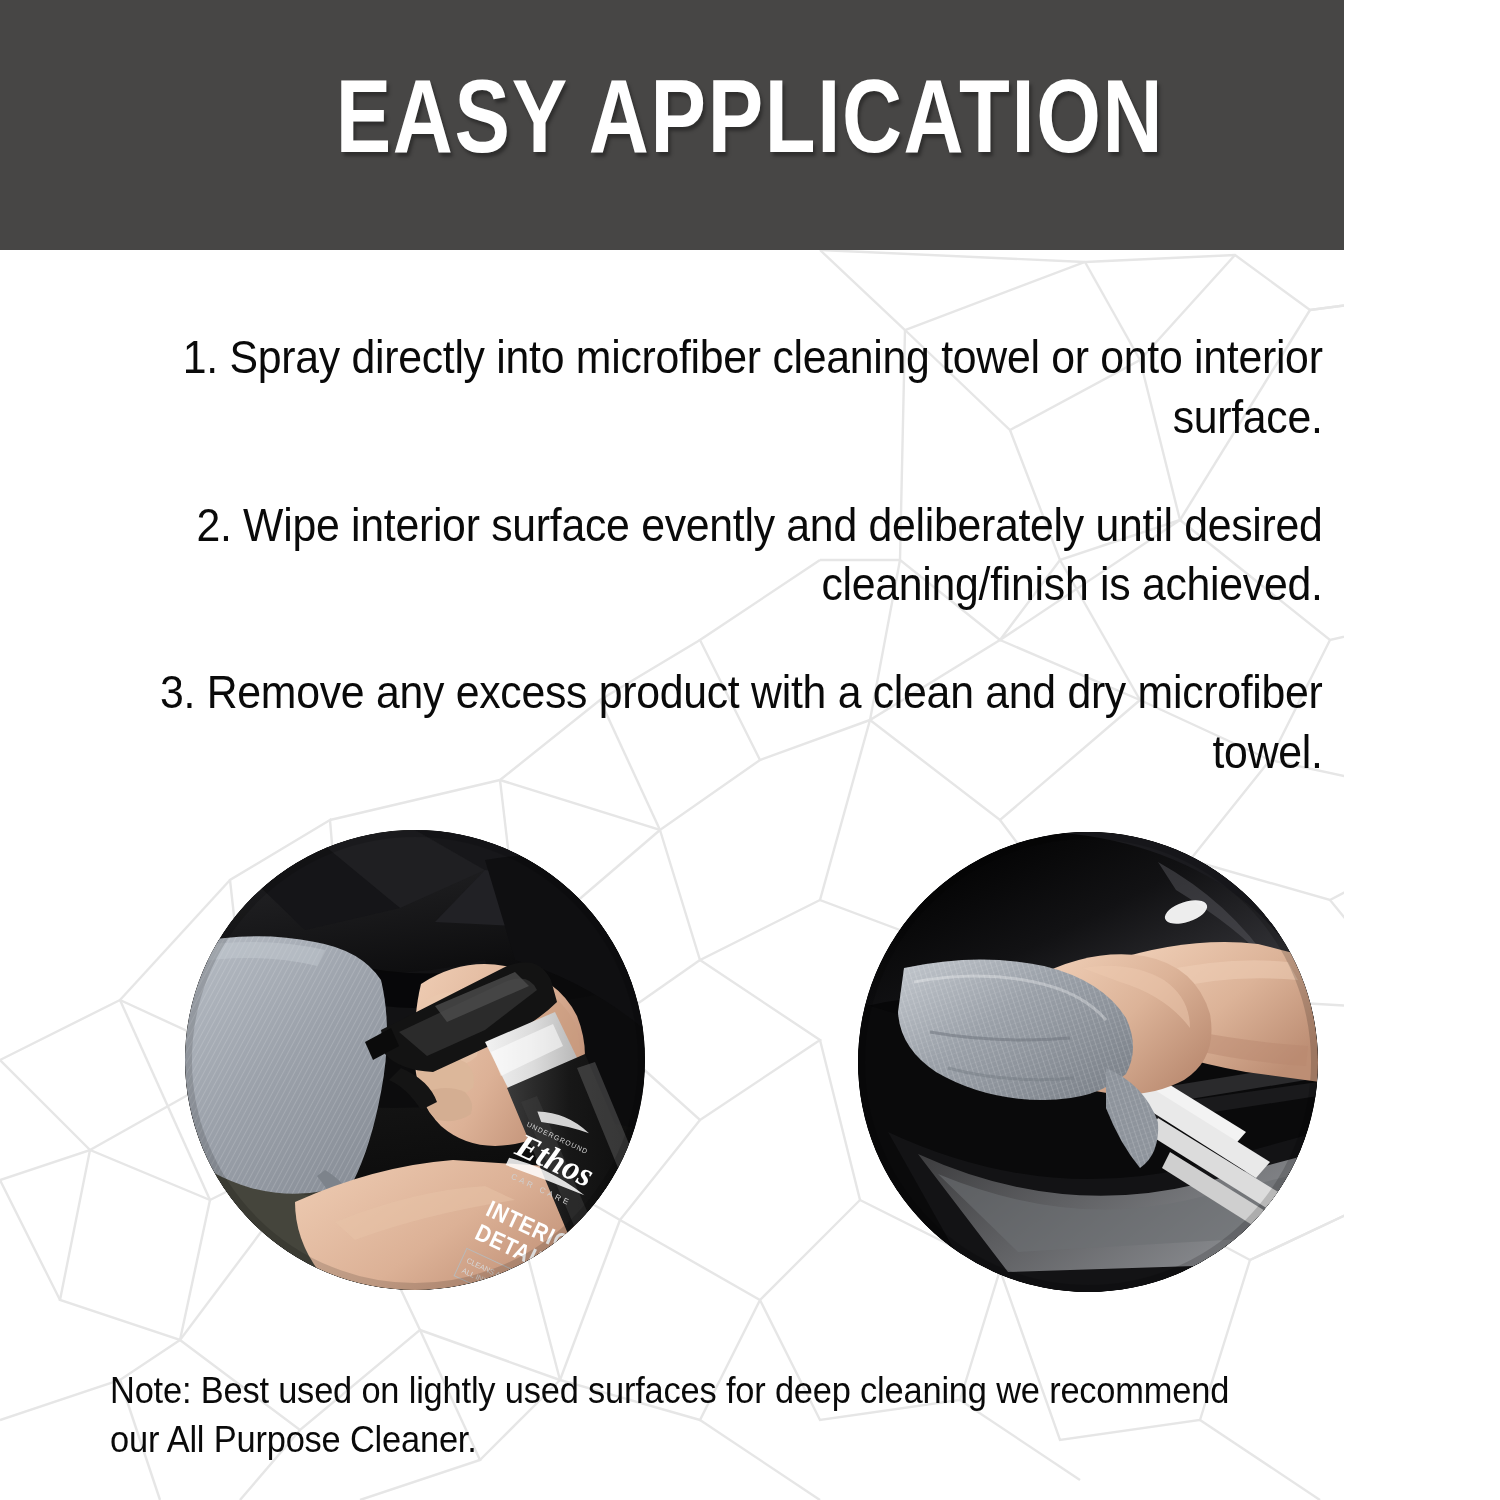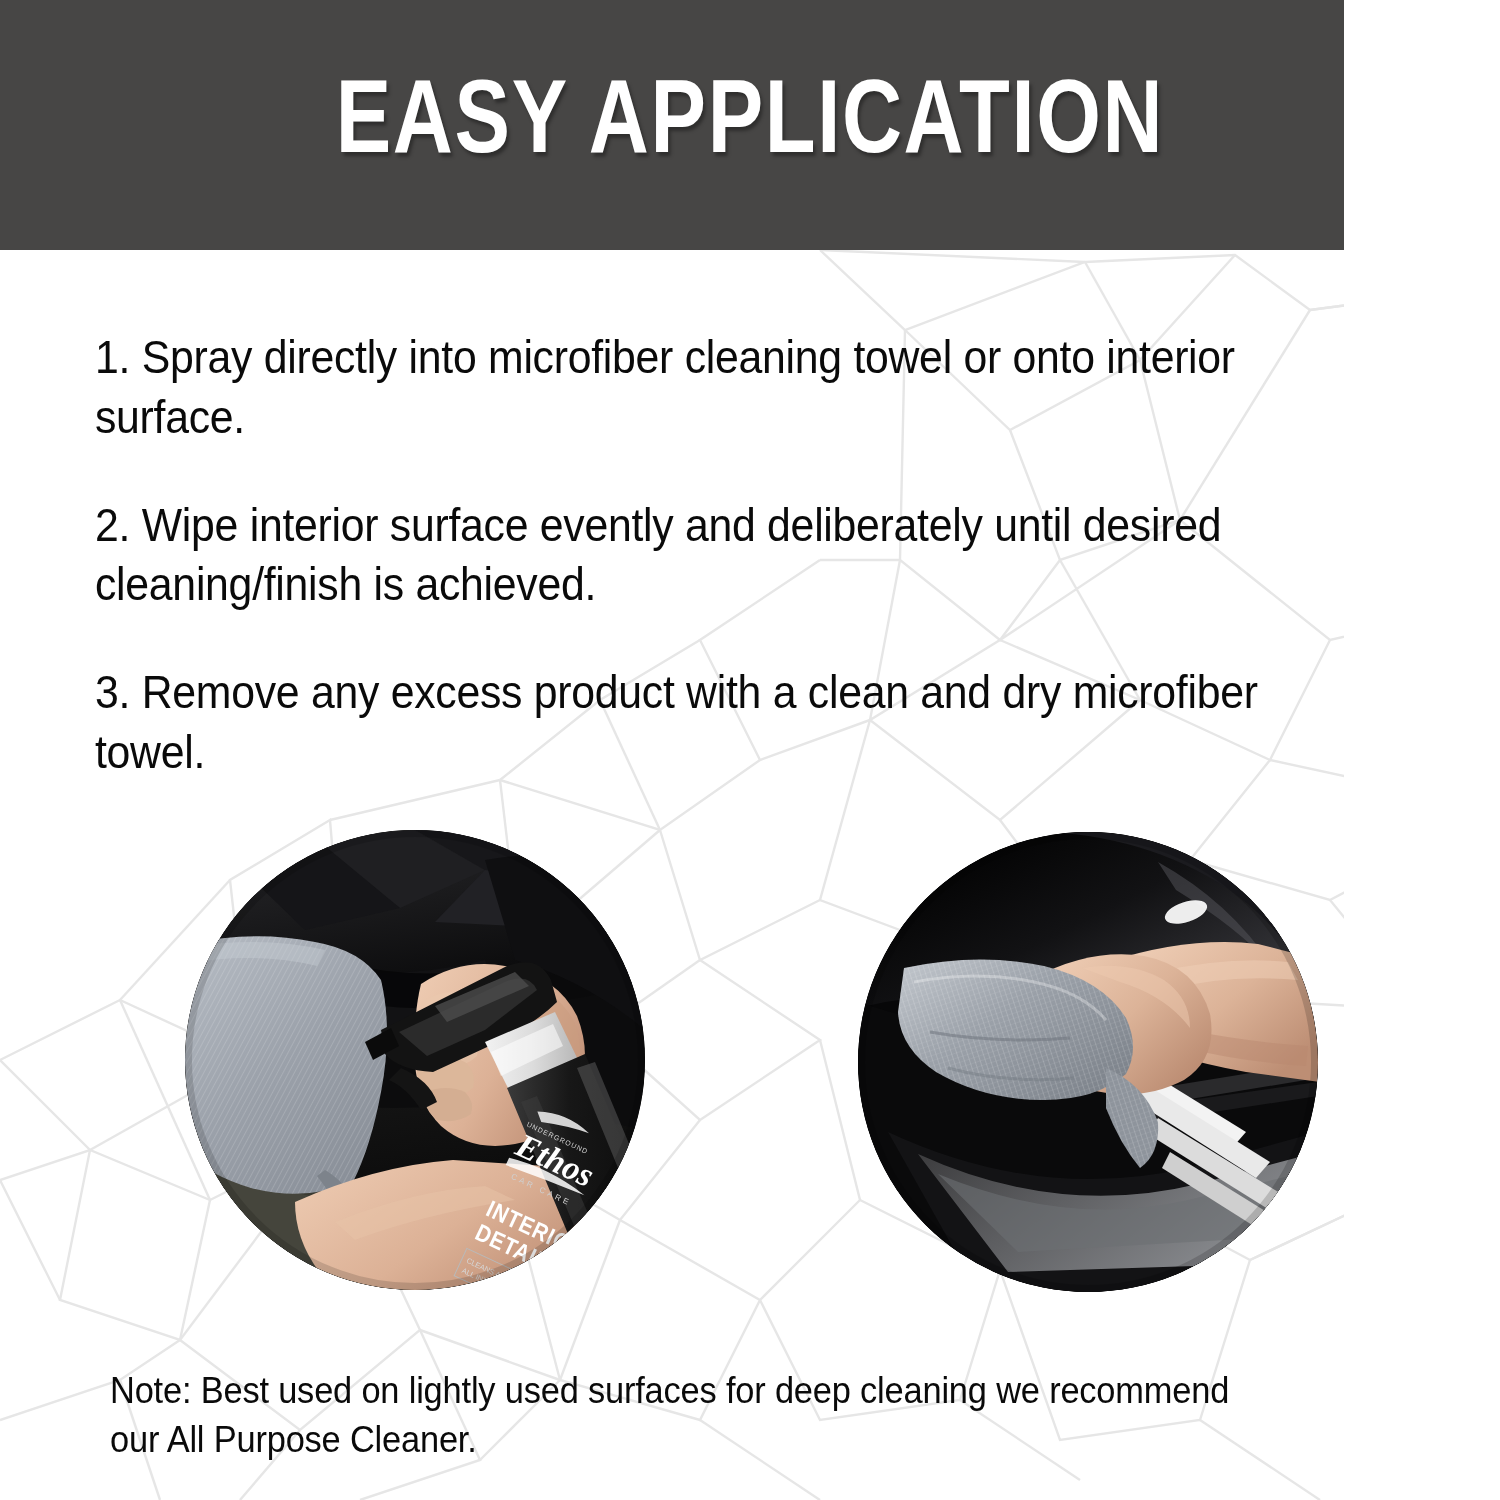--- a/index.html
+++ b/index.html
@@ -29,21 +29,21 @@
     font-size:104px;
     letter-spacing:2px;
     transform:scaleX(0.80);
     text-shadow:3px 4px 4px rgba(0,0,0,.35);
     white-space:nowrap;
     line-height:1.05;
   }
 
   
   .steps{
-    position:absolute;left:95px;top:282px;width:1320px;z-index:2;
+    position:absolute;left:95px;top:282px;width:1320px;z-index:2;text-align:right;
   }
   .step{
     color:#0a0a0a;
     font-family:"Liberation Sans", sans-serif;
     font-weight:400;
     font-size:46px;
     line-height:1.30;
     letter-spacing:-0.3px;
     transform:scaleX(0.93);
     transform-origin:left center;

